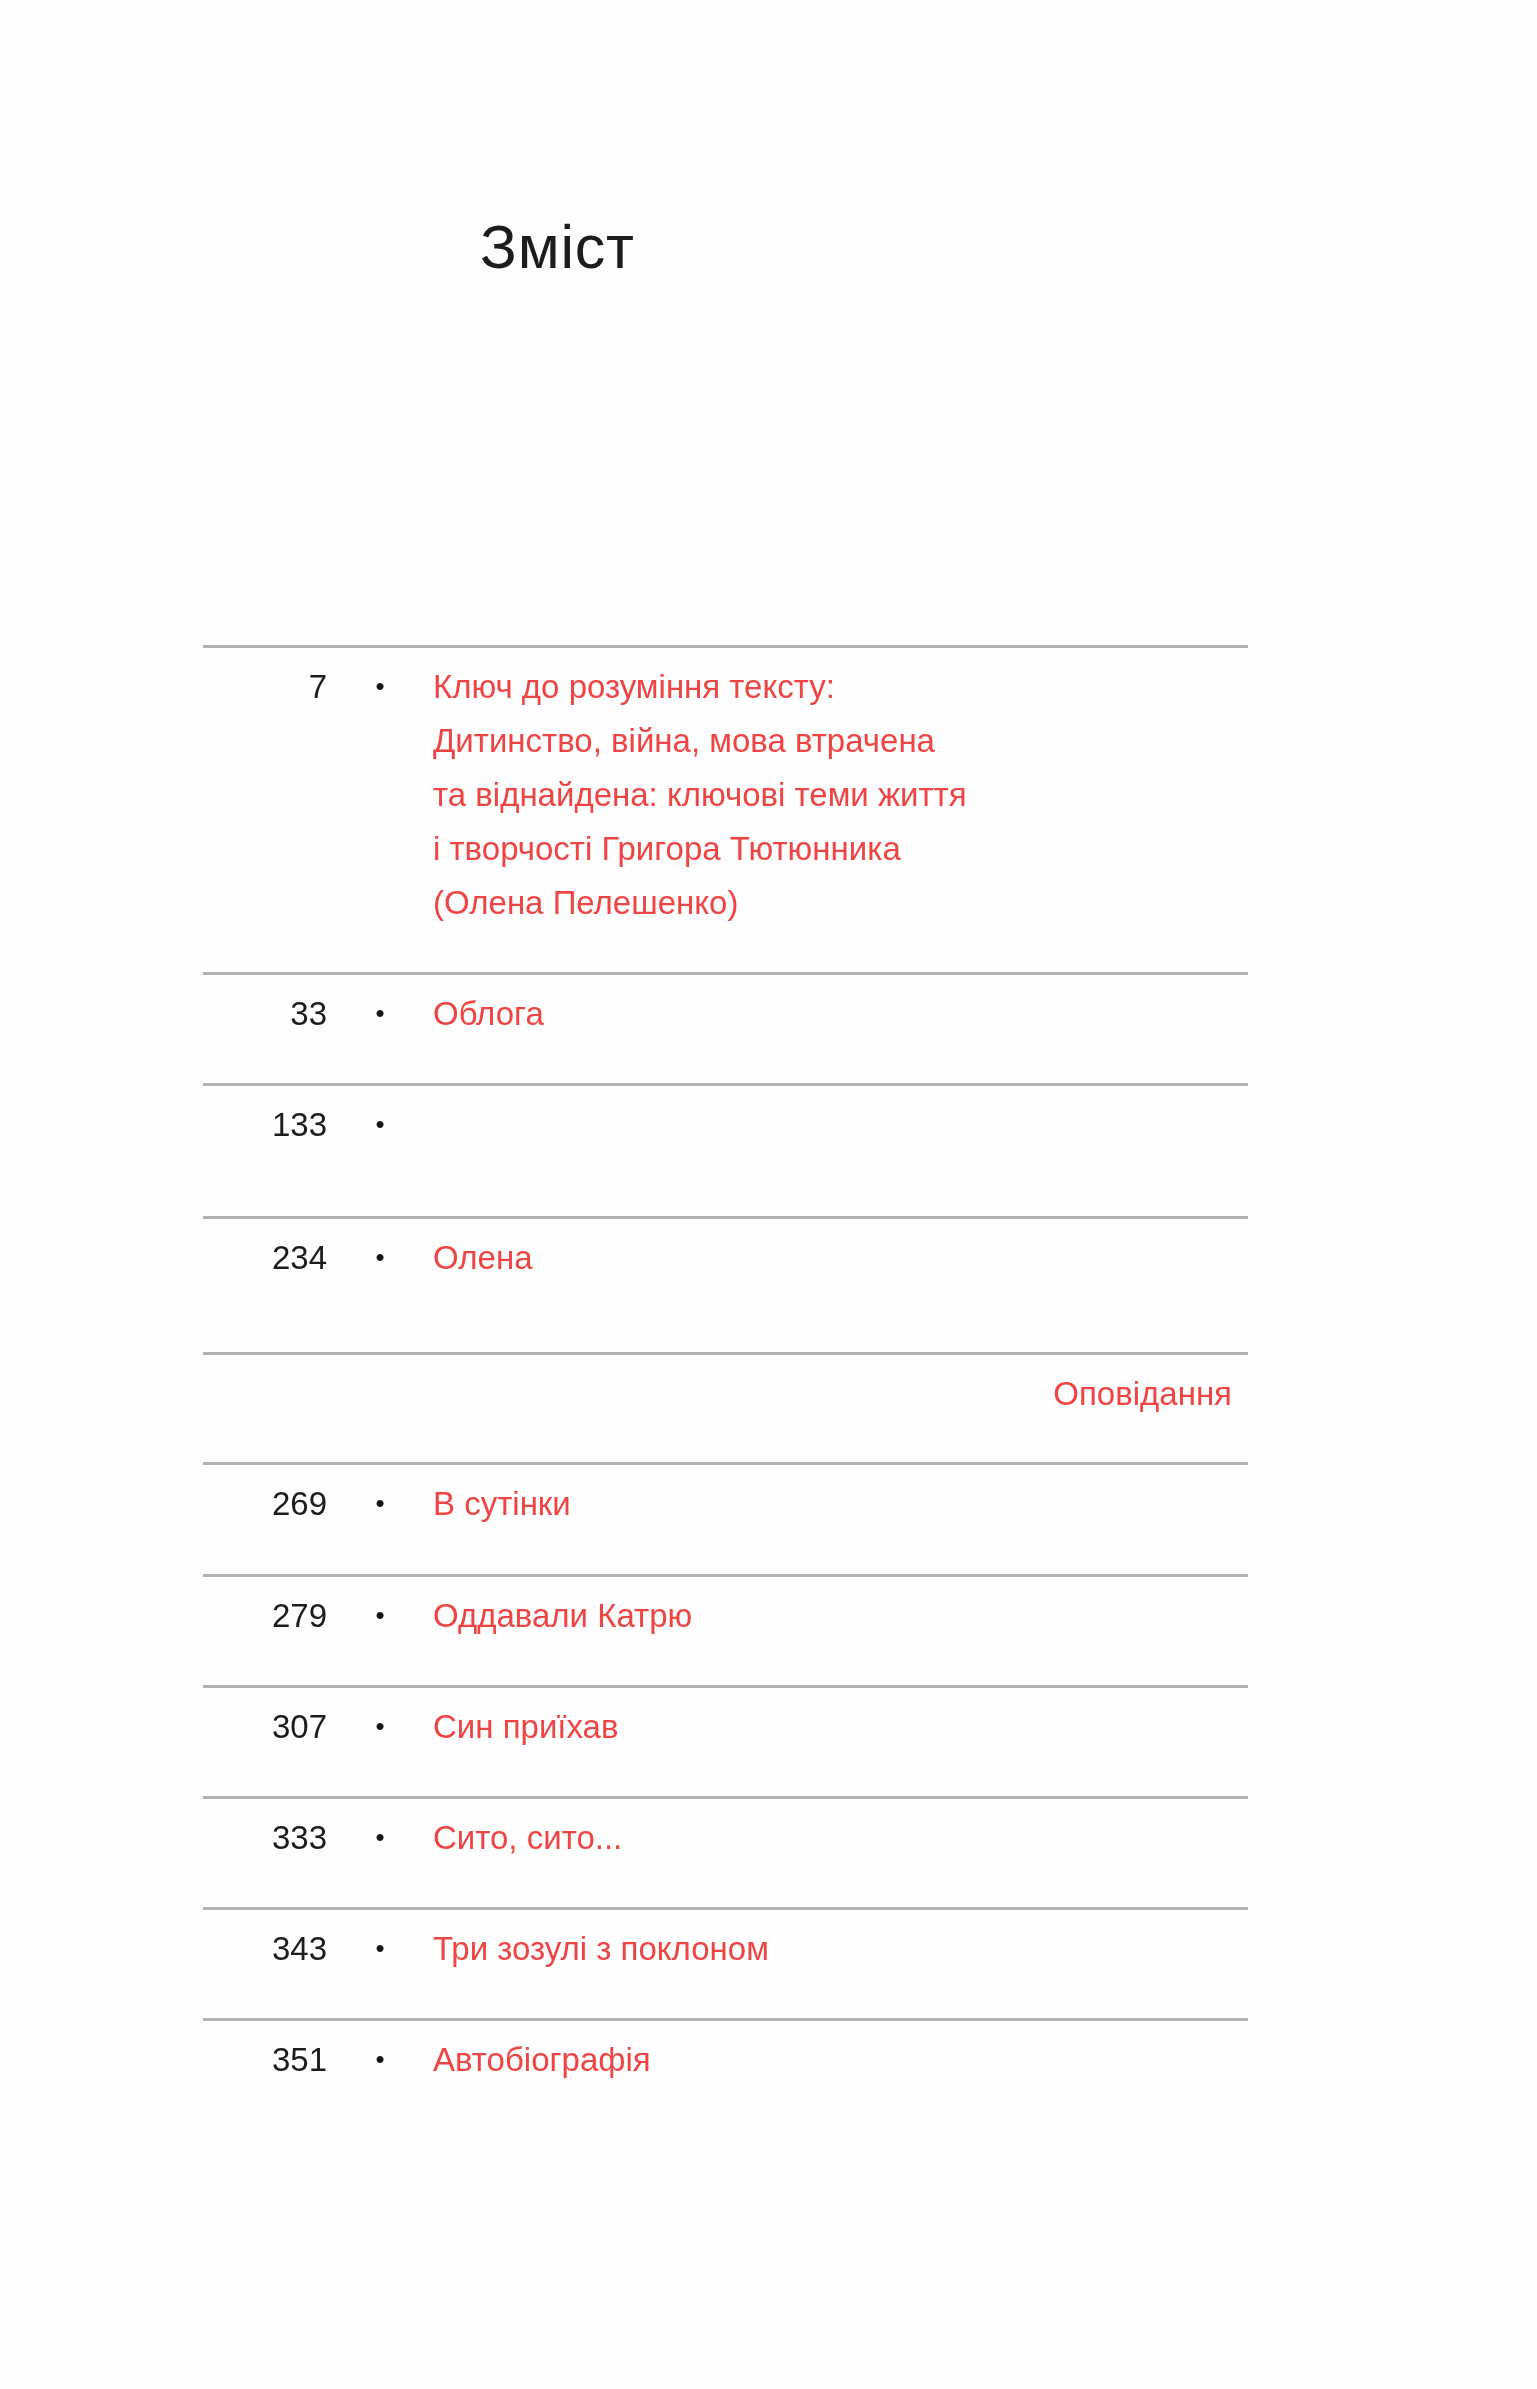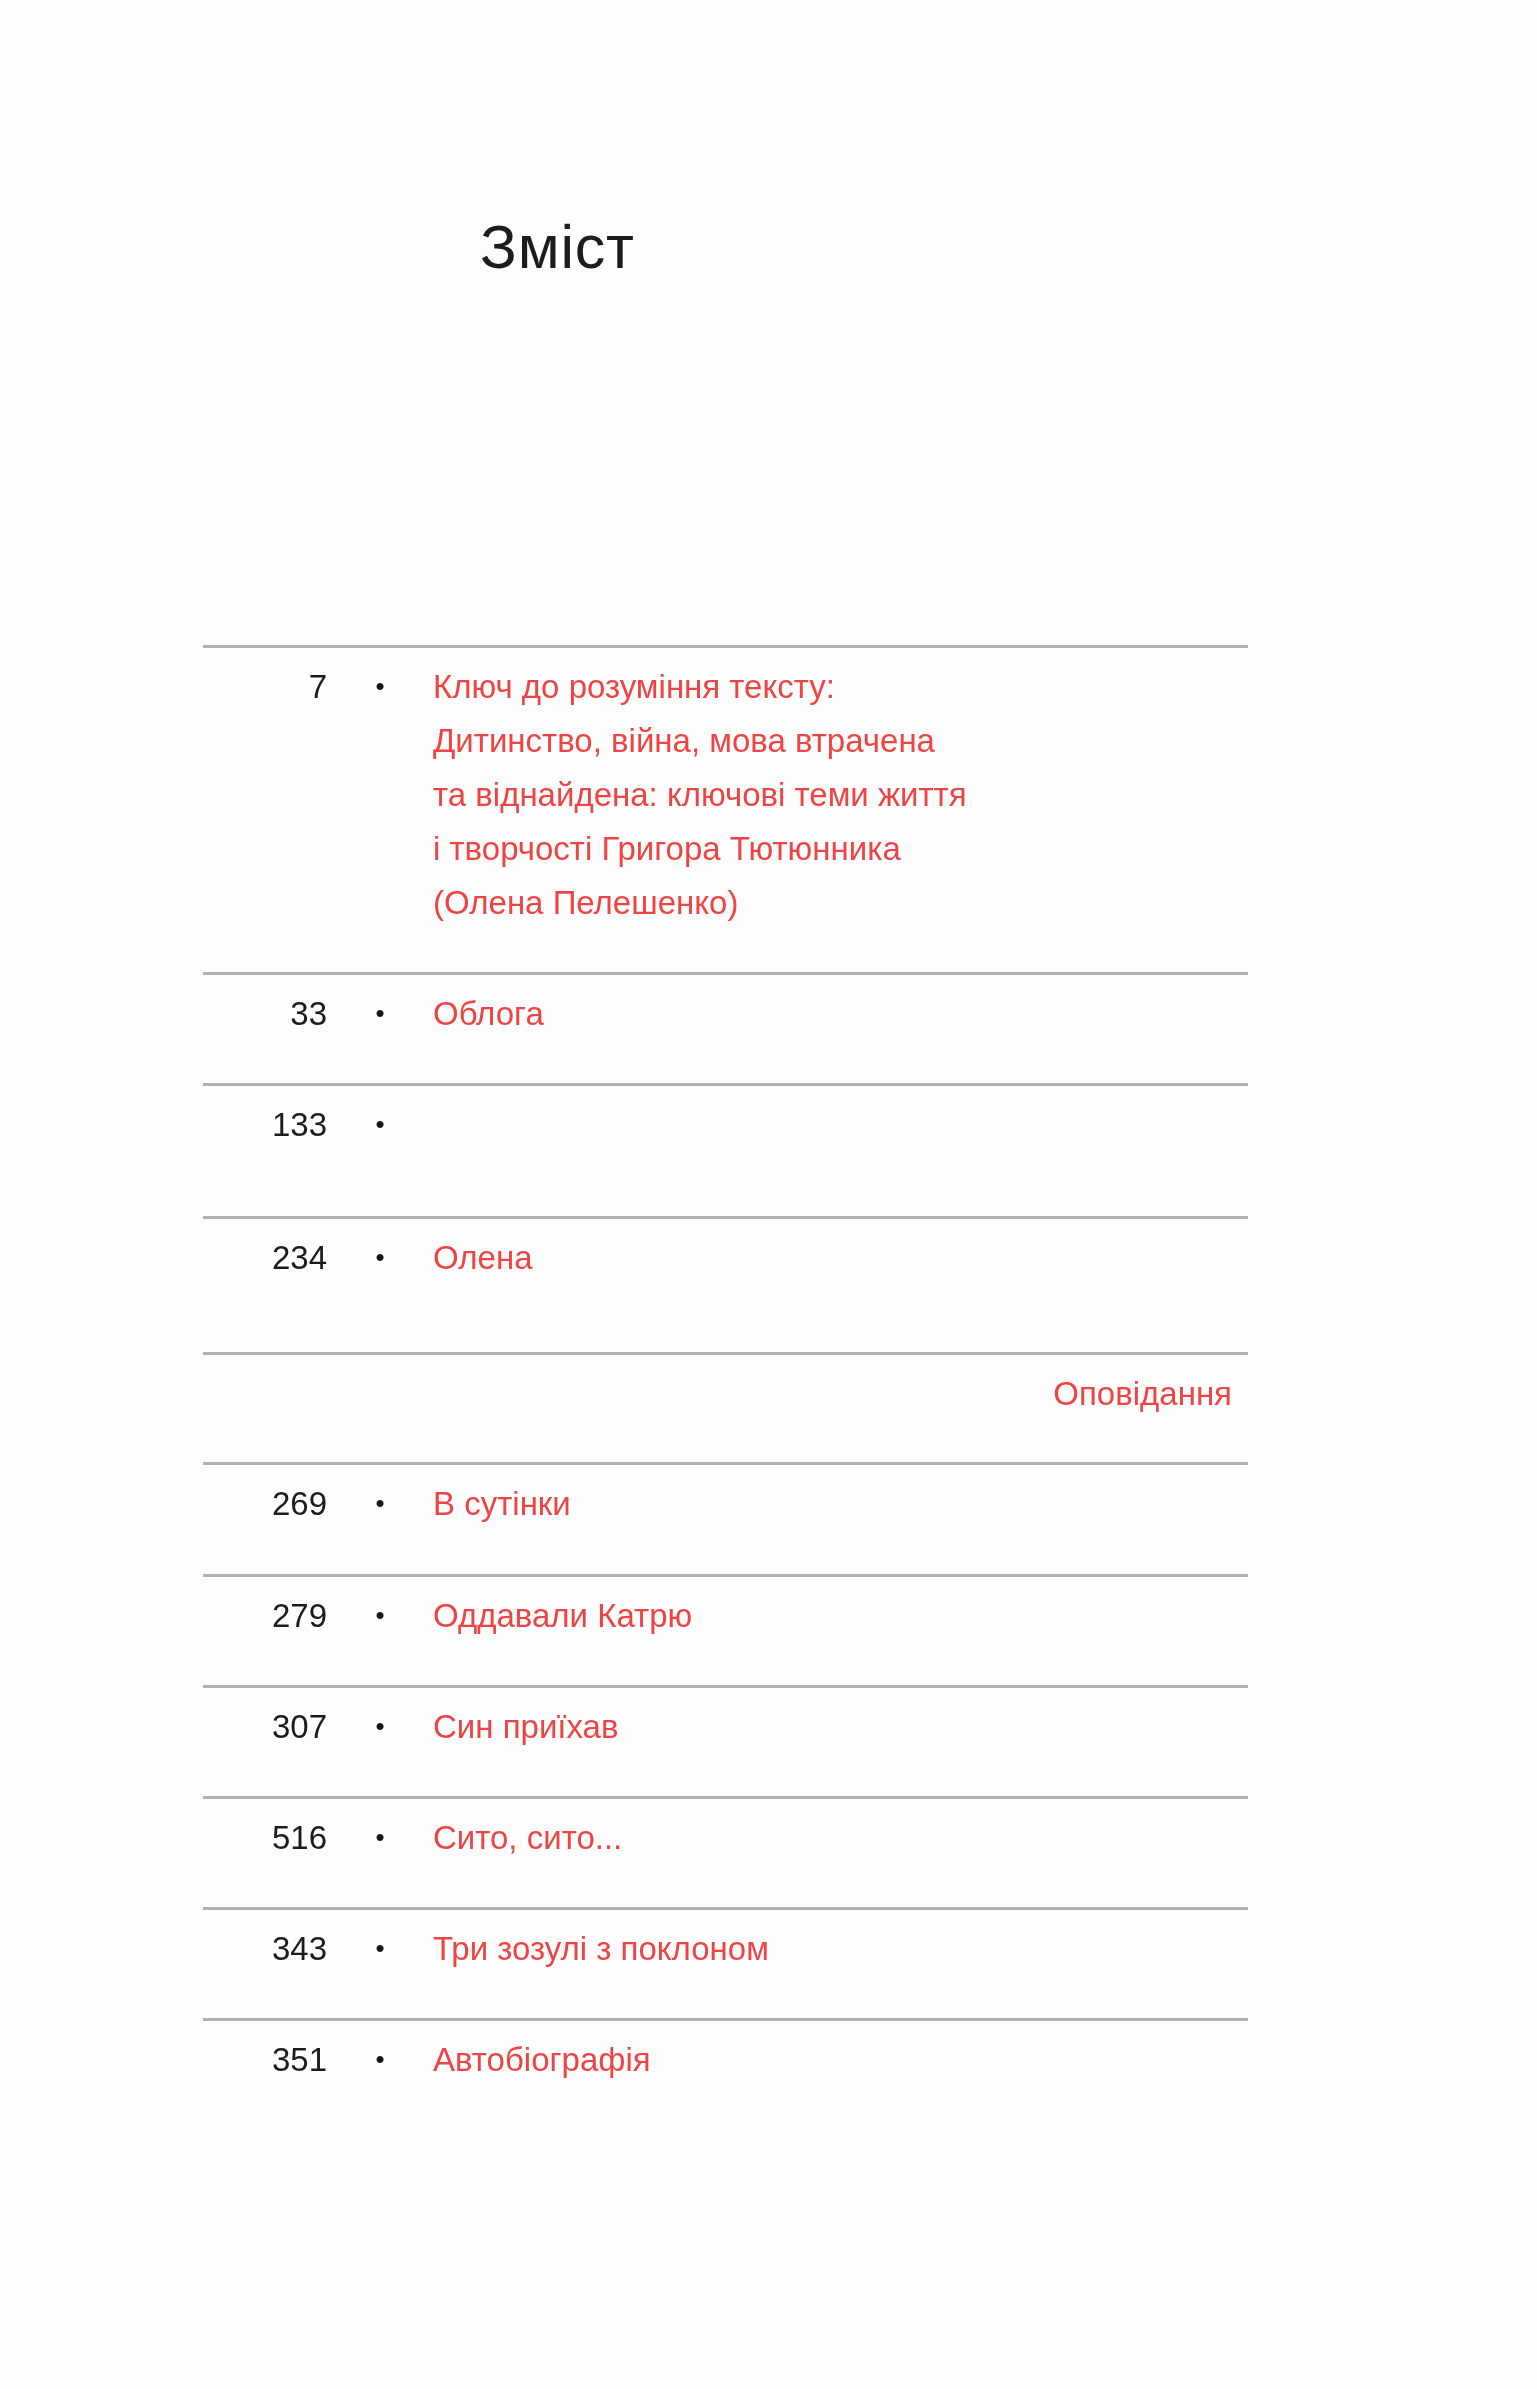--- a/index.html
+++ b/index.html
@@ -123,21 +123,21 @@
     <div class="col-title">Оддавали Катрю</div>
   </div>
 
   <div class="toc-row">
     <div class="col-num">307</div>
     <div class="col-bullet">•</div>
     <div class="col-title">Син приїхав</div>
   </div>
 
   <div class="toc-row">
-    <div class="col-num">516</div>
+    <div class="col-num">333</div>
     <div class="col-bullet">•</div>
     <div class="col-title">Сито, сито...</div>
   </div>
 
   <div class="toc-row">
     <div class="col-num">343</div>
     <div class="col-bullet">•</div>
     <div class="col-title">Три зозулі з поклоном</div>
   </div>
 

